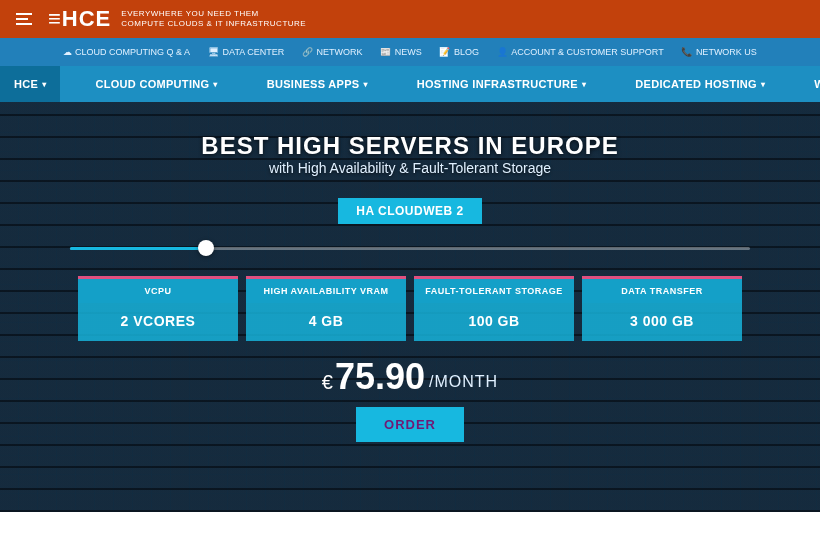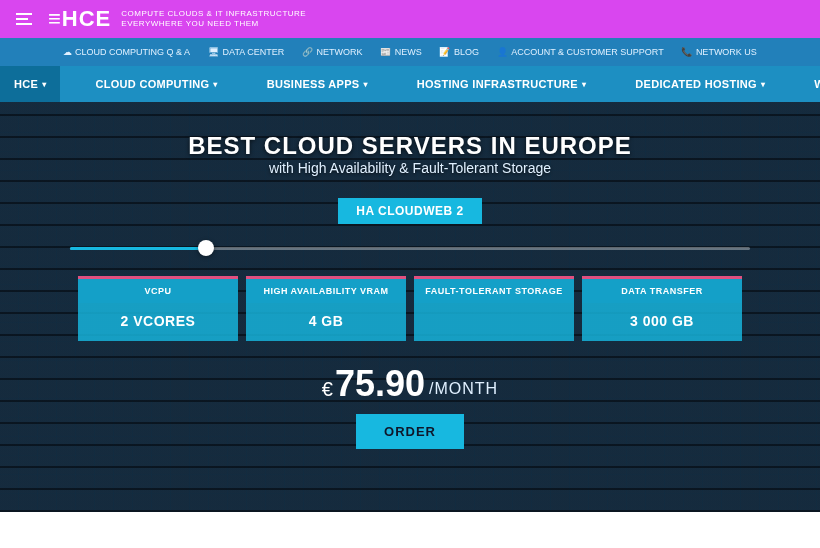--- a/index.html
+++ b/index.html
@@ -1,20 +1,20 @@
 <!DOCTYPE html>
 <html><head>
   <meta charset="utf-8">
   <style>
     * { margin: 0; padding: 0; box-sizing: border-box; }
     body { width: 820px; height: 548px; overflow: hidden; font-family: Arial, sans-serif; }
 
     
     .top-bar {
-      background-color: #d946ef;
+      background-color: #c2410c;
       height: 38px;
       display: flex;
       align-items: center;
       justify-content: space-between;
       padding: 0 16px;
     }
     .logo-area {
       display: flex;
       align-items: center;
       gap: 10px;
@@ -212,21 +212,21 @@
       top: 50%;
       transform: translateY(-50%);
       box-shadow: 0 1px 4px rgba(0,0,0,0.4);
       cursor: pointer;
     }
 
     
     .spec-cards {
       display: flex;
       gap: 8px;
-      margin: 18px auto 7px;
+      margin: 18px auto 0;
       width: 700px;
       justify-content: center;
     }
     .spec-card {
       width: 160px;
       background: rgba(23,184,224,0.82);
       border-top: 3px solid #e05080;
       display: flex;
       flex-direction: column;
       align-items: center;
@@ -281,21 +281,21 @@
     }
 
     
     .order-btn-wrap {
       display: flex;
       justify-content: center;
       margin-top: 12px;
     }
     .order-btn {
       background: #17b8e0;
-      color: #0f172a;
+      color: #701a75;
       font-size: 13px;
       font-weight: 700;
       padding: 10px 28px;
       border: none;
       cursor: pointer;
       letter-spacing: 1px;
       text-transform: uppercase;
     }
   </style>
 </head>
@@ -303,22 +303,22 @@
 
 <div class="top-bar">
   <div class="logo-area">
     <div class="logo-lines">
       <span></span>
         <span></span>
         <span></span>
     </div>
     <span class="logo-text">≡HCE</span>
     <div class="logo-tagline">
+      <span>EVERYWHERE YOU NEED THEM</span>
       <span>COMPUTE CLOUDS &amp; IT INFRASTRUCTURE</span>
-      <span>EVERYWHERE YOU NEED THEM</span>
     </div>
   </div>
 </div>
 
 <div class="utility-nav">
 <a href="#">
       <span class="util-icon">☁</span>
       <span>CLOUD COMPUTING Q &amp; A</span>
     </a>
     <a href="#">
@@ -372,21 +372,21 @@
       <span>WEB HOSTING</span>
       <span class="nav-arrow">▾</span>
     </div>
   </div>
 
 <div class="hero">
   <div class="hero-bg"></div>
   <div class="hero-rack"></div>
 
   <div class="hero-content">
-    <div class="hero-title">BEST CLOUD SERVERS IN EUROPE</div>
+    <div class="hero-title">BEST HIGH SERVERS IN EUROPE</div>
     <div class="hero-subtitle">with High Availability &amp; Fault-Tolerant Storage</div>
 
     <div class="slider-label-wrap">
       <div class="slider-label">HA CLOUDWEB 2</div>
     </div>
 
     <div class="slider-wrap">
       <div class="slider-track">
         <div class="slider-fill"></div>
         <div class="slider-thumb"></div>
@@ -397,20 +397,21 @@
     <div class="spec-card">
           <div class="spec-card-label">vCPU</div>
           <div class="spec-card-value">2 VCORES</div>
         </div>
         <div class="spec-card">
           <div class="spec-card-label">HIGH AVAILABILITY vRAM</div>
           <div class="spec-card-value">4 GB</div>
         </div>
         <div class="spec-card">
           <div class="spec-card-label">FAULT-TOLERANT STORAGE</div>
+          <div class="spec-card-value">100 GB</div>
         </div>
         <div class="spec-card">
           <div class="spec-card-label">DATA TRANSFER</div>
           <div class="spec-card-value">3 000 GB</div>
         </div>
       </div>
 
     <div class="price-row">
       <span class="price-currency">€</span>
       <span class="price-amount">75.90</span>

